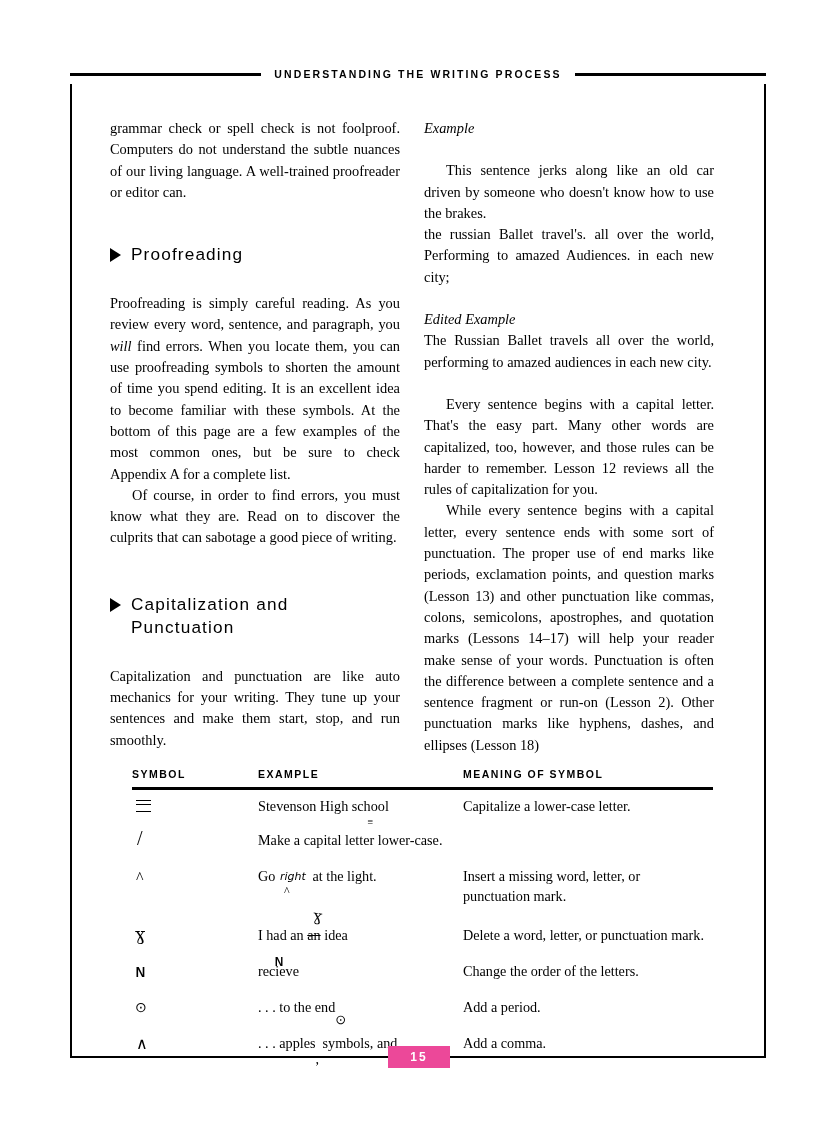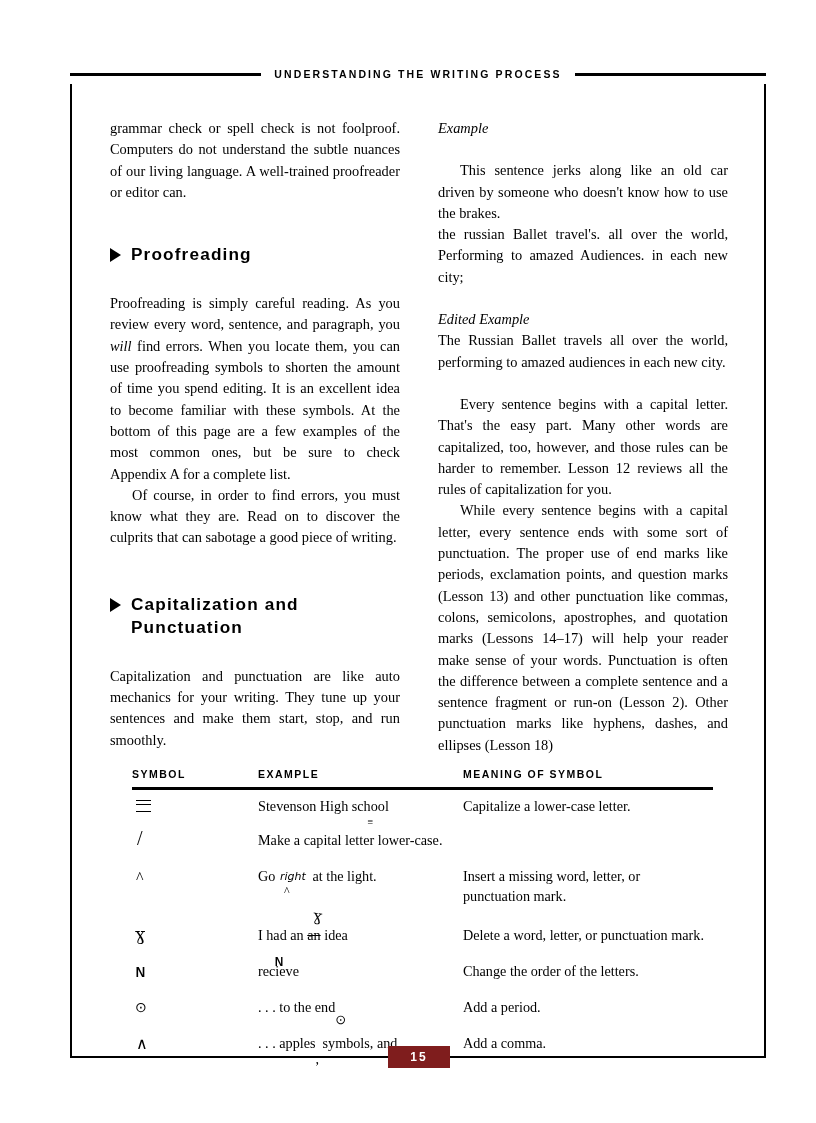--- a/index.html
+++ b/index.html
@@ -54,21 +54,21 @@
     white-space: nowrap;
   }
 
   
   #columns {
     position: absolute;
     left: 110px;
     top: 118px;
     width: 618px;
     display: flex;
-    gap: 38px;
+    gap: 24px;
   }
   .col { width: 290px; }
 
   p.body {
     margin: 0;
     font-size: 14.4px;
     line-height: 21.3px;
     text-align: justify;
     text-justify: inter-word;
     hyphens: manual;
@@ -81,21 +81,21 @@
     margin: 0;
     font-size: 14.4px;
     line-height: 21.3px;
     font-style: italic;
   }
 
   
   h2.sect {
     margin: 0;
     font-family: "Liberation Sans", sans-serif;
-    font-weight: bold;
+    font-weight: normal;
     font-size: 17.2px;
     line-height: 23px;
     letter-spacing: 1.15px;
     display: flex;
     align-items: flex-start;
   }
   h2.sect .tri {
     display: inline-block;
     width: 0;
     height: 0;
@@ -275,21 +275,21 @@
     line-height: 1;
   }
 
   
   #folio {
     position: absolute;
     left: 388px;
     top: 1046px;
     width: 62px;
     height: 22px;
-    background: #7f1d1d;
+    background: #ec4899;
     color: #fff;
     display: flex;
     align-items: center;
     justify-content: center;
     font-family: "Liberation Sans", sans-serif;
     font-weight: bold;
     font-size: 12px;
     letter-spacing: 2px;
   }
 </style>

